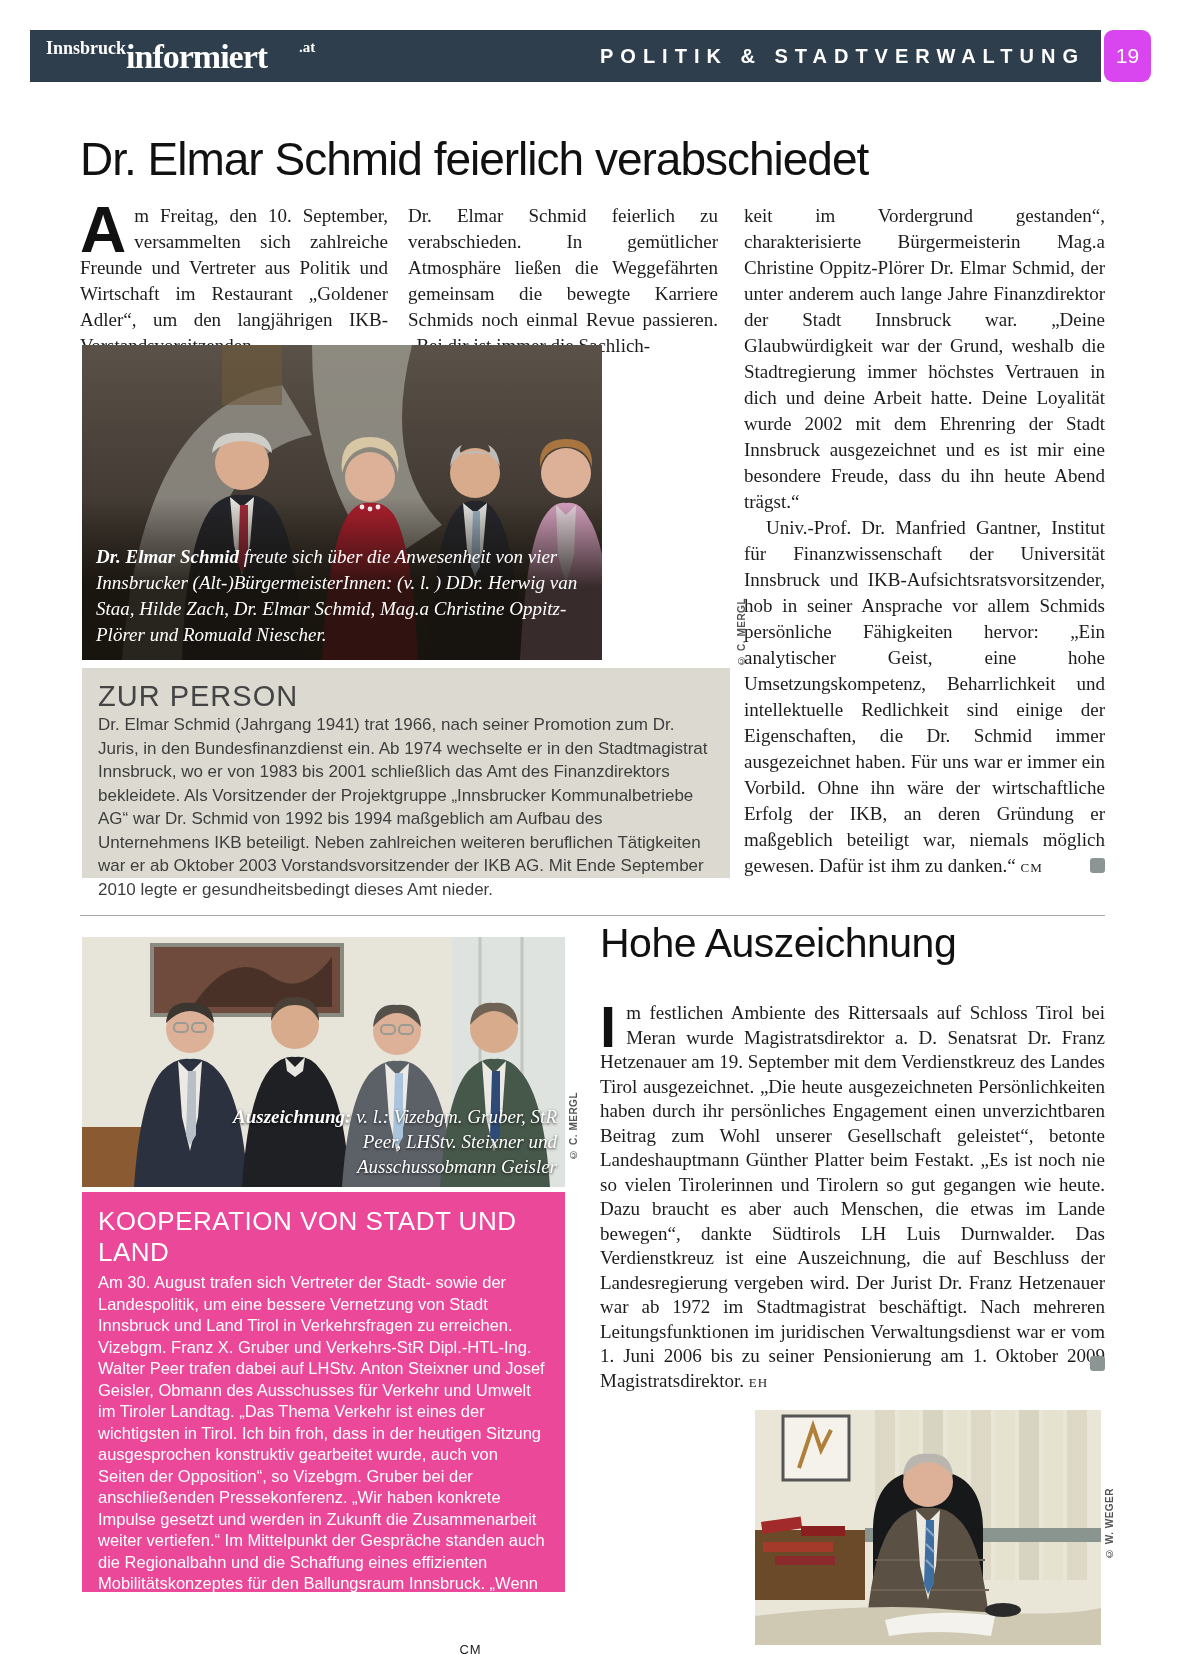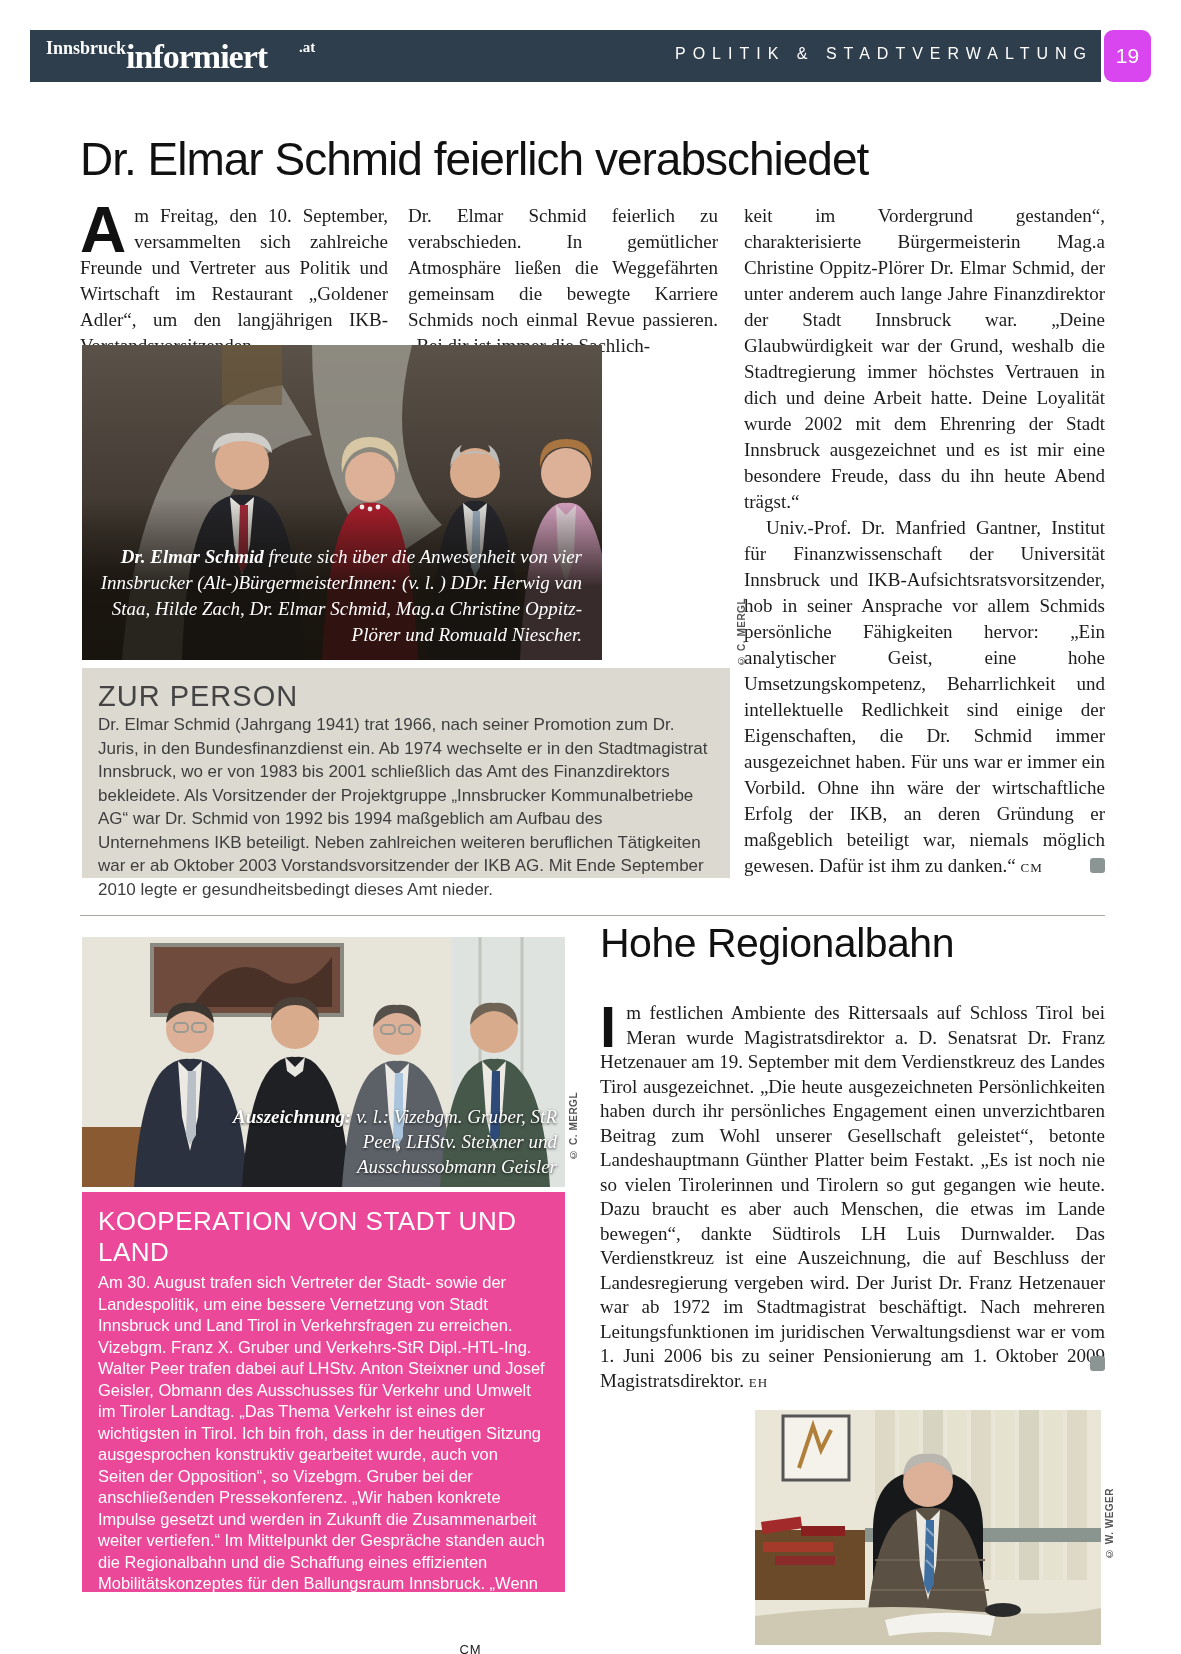--- a/index.html
+++ b/index.html
@@ -8,22 +8,22 @@
     margin:0 auto;overflow:hidden;
     font-family:"Liberation Serif","DejaVu Serif",serif;color:#1c1c1c;
   }
   
   .header-bar{position:absolute;left:30px;top:30px;width:1071px;height:52px;background:#2e3e4c;}
   .logo{position:absolute;left:16px;top:8px;color:#fff;white-space:nowrap;}
   .logo .lg-small{font-family:"Liberation Serif",serif;font-weight:bold;font-size:18px;vertical-align:14px;}
   .logo .lg-big{font-family:"Liberation Serif",serif;font-weight:bold;font-size:34px;letter-spacing:-1px;}
   .logo .lg-at{font-family:"Liberation Serif",serif;font-weight:bold;font-size:15px;vertical-align:16px;margin-left:32px;}
   .section-title{
-    position:absolute;right:8px;top:15px;color:#fff;
-    font-family:"Liberation Sans",sans-serif;font-size:16px;letter-spacing:7px;font-weight:400;
+    position:absolute;right:16px;top:15px;color:#fff;
+    font-family:"Liberation Sans",sans-serif;font-size:20px;letter-spacing:7px;font-weight:700;
   }
   .page-num-box{
     position:absolute;left:1104px;top:30px;width:47px;height:52px;background:#d946ef;
     color:#fff;font-family:"Liberation Sans",sans-serif;font-size:21px;
     display:flex;align-items:center;justify-content:center;border-radius:9px;
   }
   
   .headline1{
     position:absolute;left:80px;top:132px;width:1000px;
     font-family:"Liberation Sans","DejaVu Sans",sans-serif;font-size:46px;font-weight:400;
@@ -40,21 +40,21 @@
     font-size:64px;line-height:50px;padding:2px 8px 0 0;color:#111;
   }
   .p-indent{text-indent:22px;}
   .sig{font-size:13px;letter-spacing:1px;color:#1c1c1c;}
   .endmark{position:absolute;width:15px;height:15px;border-radius:3px;background:#8b9694;}
   .endmark-a1{left:1090px;top:858px;}
   .endmark-a2{left:1090px;top:1356px;}
   
   .photo{position:absolute;overflow:hidden;}
   .photo svg{display:block;}
-  .photo1{left:82px;top:345px;width:520px;height:315px;text-align:right;}
+  .photo1{left:82px;top:345px;width:520px;height:315px;}
   .photo1-caption{
     position:absolute;left:0;bottom:0;width:100%;box-sizing:border-box;
     padding:46px 20px 12px 14px;
     background:linear-gradient(to bottom, rgba(20,16,10,0) 0%, rgba(20,16,10,.82) 55%);
     color:#fff;font-style:italic;font-size:19px;line-height:26px;
   }
   .cap-bold{font-weight:bold;}
   .photo-credit{
     position:absolute;font-family:"Liberation Sans",sans-serif;font-size:10px;font-weight:bold;
     color:#555;letter-spacing:.5px;writing-mode:vertical-rl;transform:rotate(180deg);white-space:nowrap;
@@ -225,21 +225,21 @@
     </svg>
     <div class="photo2-caption"><span class="cap-bold">Auszeichnung:</span><span> v. l.: Vizebgm. Gruber, StR Peer, LHStv. Steixner und Ausschussobmann Geisler</span></div>
   </div>
   <div class="photo-credit credit2">© C. MERGL</div>
 
   <div class="koop-box">
     <div class="koop-title">KOOPERATION VON STADT UND LAND</div>
     <div class="koop-body"><span>Am 30. August trafen sich Vertreter der Stadt- sowie der Landespolitik, um eine bessere Vernetzung von Stadt Innsbruck und Land Tirol in Verkehrsfragen zu erreichen. Vizebgm. Franz X. Gruber und Verkehrs-StR Dipl.-HTL-Ing. Walter Peer trafen dabei auf LHStv. Anton Steixner und Josef Geisler, Obmann des Ausschusses für Verkehr und Umwelt im Tiroler Landtag. „Das Thema Verkehr ist eines der wichtigsten in Tirol. Ich bin froh, dass in der heutigen Sitzung ausgesprochen konstruktiv gearbeitet wurde, auch von Seiten der Opposition“, so Vizebgm. Gruber bei der anschließenden Pressekonferenz. „Wir haben konkrete Impulse gesetzt und werden in Zukunft die Zusammenarbeit weiter vertiefen.“ Im Mittelpunkt der Gespräche standen auch die Regionalbahn und die Schaffung eines effizienten Mobilitätskonzeptes für den Ballungsraum Innsbruck. „Wenn das Inntal die Aorta des Verkehrs ist, dann ist Innsbruck das Herz“, so StR Peer, der ein ganzheitliches Verkehrskonzept für den Ballungsraum für unumgänglich erachtet. </span><span class="sig">CM</span></div>
   </div>
 
-  <div class="headline2">Hohe Regionalbahn</div>
+  <div class="headline2">Hohe Auszeichnung</div>
   <div class="bodycol a2-body"><span class="dropcap-bar">I</span><span>m festlichen Ambiente des Rittersaals auf Schloss Tirol bei Meran wurde Magistratsdirektor a. D. Senatsrat Dr. Franz Hetzenauer am 19. September mit dem Verdienstkreuz des Landes Tirol ausgezeichnet. „Die heute ausgezeichneten Persönlichkeiten haben durch ihr persönliches Engagement einen unverzichtbaren Beitrag zum Wohl unserer Gesellschaft geleistet“, betonte Landeshauptmann Günther Platter beim Festakt. „Es ist noch nie so vielen Tirolerinnen und Tirolern so gut gegangen wie heute. Dazu braucht es aber auch Menschen, die etwas im Lande bewegen“, dankte Südtirols LH Luis Durnwalder. Das Verdienstkreuz ist eine Auszeichnung, die auf Beschluss der Landesregierung vergeben wird. Der Jurist Dr. Franz Hetzenauer war ab 1972 im Stadtmagistrat beschäftigt. Nach mehreren Leitungsfunktionen im juridischen Verwaltungsdienst war er vom 1. Juni 2006 bis zu seiner Pensionierung am 1. Oktober 2009 Magistratsdirektor. </span><span class="sig">EH</span></div>
   <div class="endmark endmark-a2"></div>
 
 
   <div class="photo photo3">
     <svg width="346" height="235" viewBox="0 0 346 235">
       <rect width="346" height="235" fill="#e9e6d8"></rect>
 
       <g>
         <rect x="120" y="0" width="20" height="170" fill="#ddd9c6"></rect>

